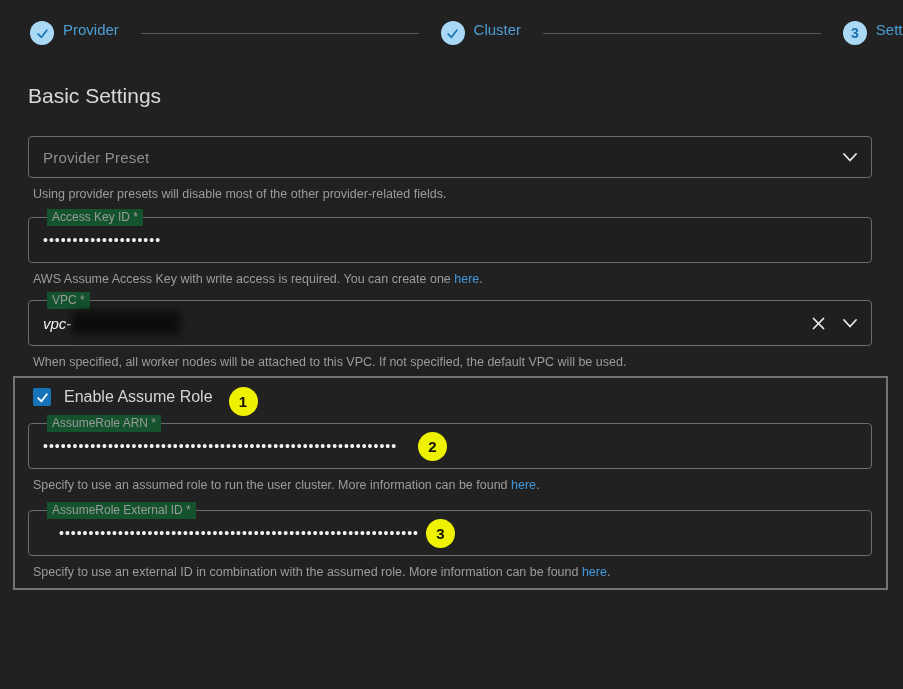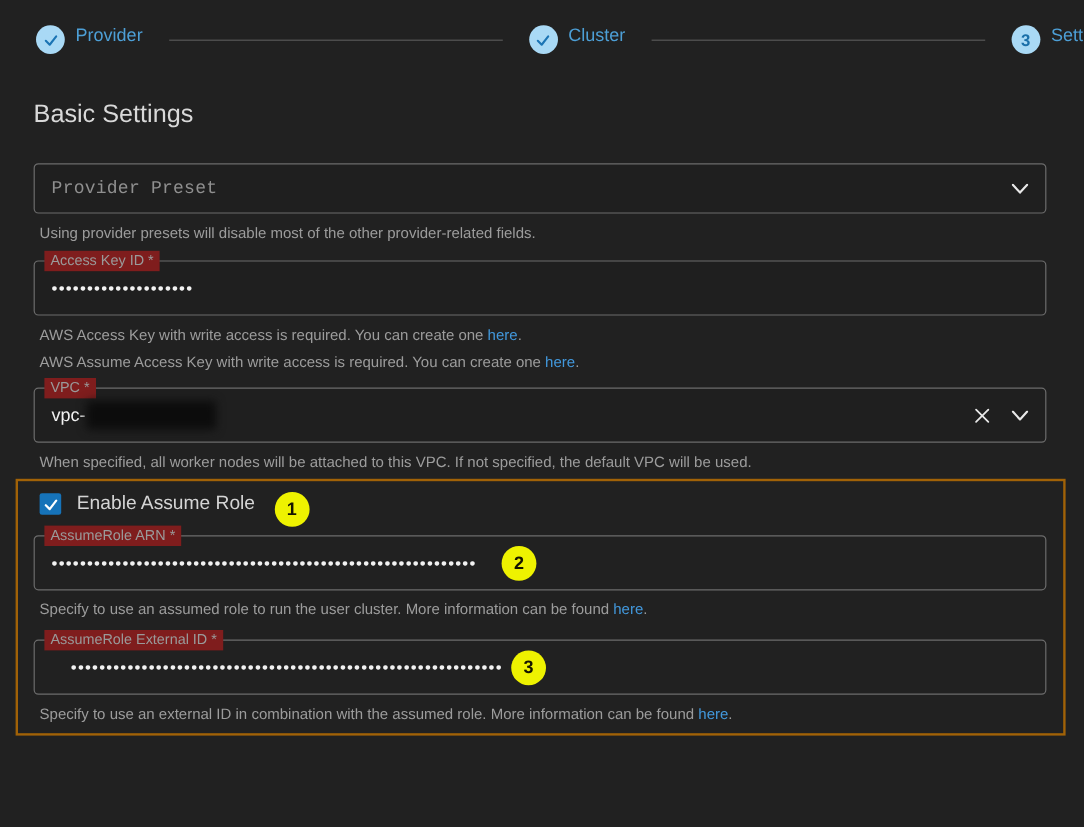--- a/index.html
+++ b/index.html
@@ -41,41 +41,41 @@
     border: 1px solid #6c6c6c;
     border-radius: 4px;
     height: 46px;
     display: flex;
     align-items: center;
     padding: 0 14px;
     background: #1f1f1f;
   }
   .flabel {
     position: absolute;
-    top: -9px; left: 8px;
+    top: -9px; left: 18px;
     font-size: 12px;
     color: #9a9a9a;
-    background: #7f1d1d;
+    background: #14532d;
     padding: 0 5px;
     line-height: 17px;
     white-space: nowrap;
   }
   .ofield input {
     background: transparent;
     border: none;
     outline: none;
     color: #f2f2f2;
     font-family: "Liberation Sans", sans-serif;
     font-size: 14px;
     letter-spacing: 1px;
     flex: 1;
     min-width: 0;
   }
   .select-field { height: 42px; cursor: pointer; }
-  .select-placeholder { color: #8f8f8f; font-size: 15px; letter-spacing: 0.2px; flex: 1; font-family: Liberation Mono, monospace; }
+  .select-placeholder { color: #8f8f8f; font-size: 15px; letter-spacing: 0.2px; flex: 1; }
   .icon-btn {
     background: none; border: none; cursor: pointer;
     display: flex; align-items: center; justify-content: center;
     padding: 0; margin-left: 18px; color: #e0e0e0;
   }
 
   .hint {
     font-size: 12.5px;
     color: #9c9c9c;
     line-height: 14px;
@@ -96,21 +96,21 @@
     width: 108px; height: 24px;
     background: #0c0c0c;
     border-radius: 3px;
     filter: blur(4px);
     margin-left: 1px;
     vertical-align: middle;
   }
 
   
   .highlight-box {
-    border: 2px solid #a16207;
+    border: 2px solid #737373;
     margin: 7px -16px 0 -15px;
     padding: 6px 14px 9px 13px;
     position: relative;
   }
   .checkbox-row { display: flex; align-items: center; height: 26px; margin-left: 5px; }
   .checkbox {
     width: 18px; height: 18px;
     background: #1673b9;
     border-radius: 2px;
     display: flex; align-items: center; justify-content: center;
@@ -173,27 +173,26 @@
           <polyline points="1,1 7,7.5 13,1"></polyline>
         </svg>
     </span>
   </div>
   <div class="hint">Using provider presets will disable most of the other provider-related fields.</div>
 
   <div class="ofield mt-access">
     <span class="flabel">Access Key ID *</span>
     <input type="text" value="••••••••••••••••••••" style="">
   </div>
-  <div class="hint"><span>AWS Access Key with write access is required. You can create one </span><a>here</a><span>.</span></div>
 
   <div class="hint"><span>AWS Assume Access Key with write access is required. You can create one </span><a>here</a><span>.</span></div>
 
   <div class="ofield mt-vpc">
     <span class="flabel">VPC *</span>
-    <span style="flex:1; display:flex; align-items:center;">
+    <span style="flex:1; display:flex; align-items:center;font-style:italic;">
       <span class="vpc-text">vpc-</span>
       <span class="redaction"></span>
     </span>
     <button class="icon-btn">
       <svg width="13" height="13" viewBox="0 0 14 14" fill="none" stroke="#e8e8e8" stroke-width="1.6" stroke-linecap="round">
           <line x1="1.5" y1="1.5" x2="12.5" y2="12.5"></line>
           <line x1="12.5" y1="1.5" x2="1.5" y2="12.5"></line>
         </svg>
     </button>
     <button class="icon-btn">

